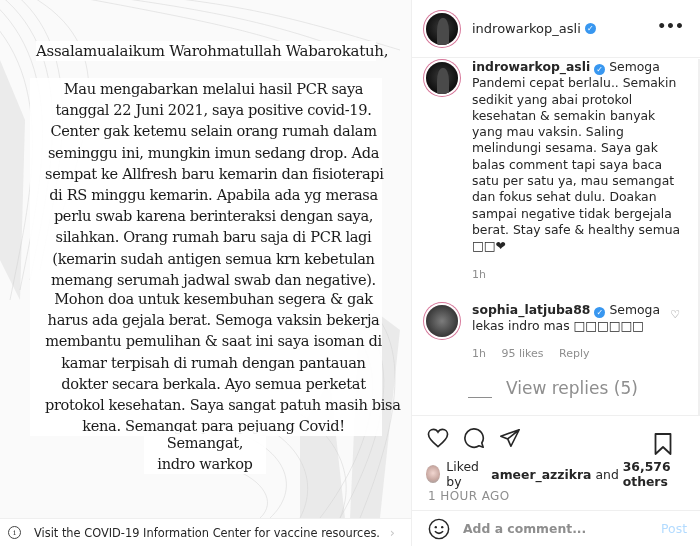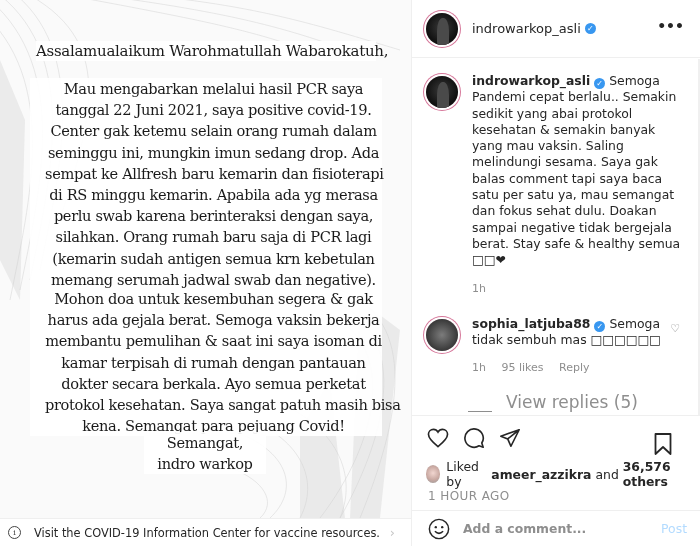--- a/index.html
+++ b/index.html
@@ -84,21 +84,21 @@
   }
   .comment { position: relative; display: flex; padding: 0 14px; }
   .comment .avatar { margin-top: 3px; }
   .comment .body { margin-left: 14px; width: 210px; font-size: 12.4px; line-height: 16.3px; color: #262626; }
   .comment .body .uname { font-weight: bold; }
   .comment .meta { margin-top: 12px; font-size: 11px; color: #8e8e8e; }
   .comment .meta span { margin-right: 12px; margin-top: 46px; }
   .comment .heart {
     position: absolute; right: 18px; top: 6px; font-size: 11px; color: #8e8e8e;
   }
-  .c1 { padding-top: 14px; }
+  .c1 { }
   .c2 { margin-top: 19px; }
   .view-replies {
     margin-left: 56px; margin-top: 15px; font-size: 17px; color: #8e8e8e;
     display: flex; align-items: flex-end;
   }
   .view-replies .dash { display: inline-block; width: 24px; height: 1px; background: #8e8e8e; margin-right: 14px; }
 
   .actions {
     position: absolute; top: 415px; left: 0; width: 289px; height: 44px;
     border-top: 1px solid #efefef; padding: 0 14px; display: flex; align-items: center;
@@ -219,21 +219,21 @@
         <span class="uname">indrowarkop_asli</span><span class="verified">✓</span>
         <span>Semoga Pandemi cepat berlalu.. Semakin sedikit yang abai protokol kesehatan &amp; semakin banyak yang mau vaksin. Saling melindungi sesama. Saya gak balas comment tapi saya baca satu per satu ya, mau semangat dan fokus sehat dulu. Doakan sampai negative tidak bergejala berat. Stay safe &amp; healthy semua □□❤</span>
         <div class="meta"><span>1h</span></div>
       </div>
     </div>
 
     <div class="comment c2">
       <div class="avatar sophia"></div>
       <div class="body">
         <span class="uname">sophia_latjuba88</span><span class="verified">✓</span>
-        <span>Semoga tidak sembuh mas □□□□□□</span>
+        <span>Semoga lekas indro mas □□□□□□</span>
         <div class="meta">
           <span>1h</span>
           <span>95 likes</span>
           <span>Reply</span>
         </div>
       </div>
       <span class="heart">♡</span>
     </div>
     <div class="view-replies">
       <span class="dash"></span>

